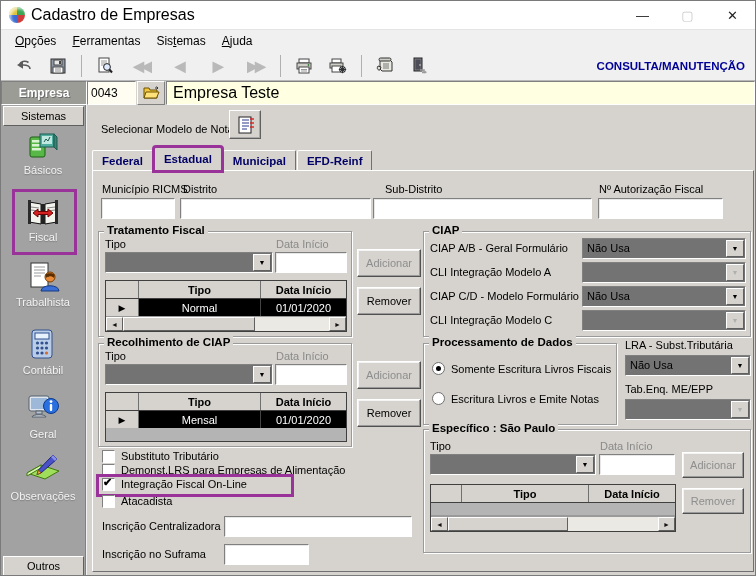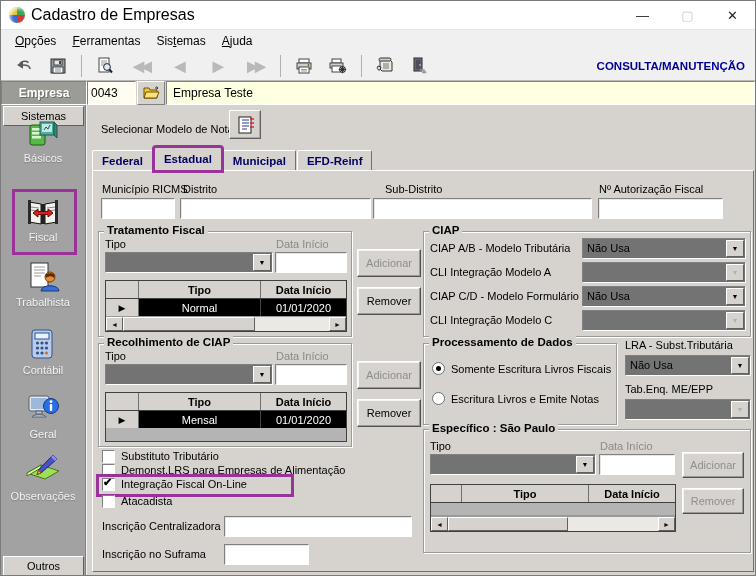--- a/index.html
+++ b/index.html
@@ -27,21 +27,21 @@
   .tsep{width:1px;height:22px;background:#b0b0b0;margin:0 6px;}
   .navarrows{color:#b9b9b9;font-size:14px;letter-spacing:-3px;font-weight:bold;width:34px;text-align:center;}
   .mode-label{margin-left:auto;margin-right:10px;font-weight:bold;font-size:11.5px;}
 
   
   .emp-row{position:absolute;left:0;top:80px;right:0;height:24px;background:#d6d3ce;display:flex;align-items:stretch;}
   .emp-label{width:84px;background:#9c9c96;color:#fff;font-weight:bold;font-size:12px;display:flex;align-items:center;justify-content:center;
      border:1px solid;border-color:#808080 #fff #fff #808080;text-shadow:1px 1px 0 #6a6a6a;}
   .emp-code{width:44px;background:#fffdf2;border:1px solid;border-color:#808080 #fff #fff #808080;display:flex;align-items:center;padding-left:3px;font-size:12px;}
   .folder-btn{width:26px;background:#d6d3ce;border:1px solid;border-color:#fff #808080 #808080 #fff;display:flex;align-items:center;justify-content:center;margin:0 1px;}
-  .emp-name{flex:1;background:#ffffe1;border:1px solid;border-color:#808080 #fff #fff #808080;display:flex;align-items:center;padding-left:6px;font-size:12px;}
+  .emp-name{flex:1;background:#ffffe1;border:1px solid;border-color:#808080 #fff #fff #808080;display:flex;align-items:center;padding-left:6px;font-size:16px;}
 
   
   .body{position:absolute;left:0;top:104px;right:0;bottom:0;}
   .sidebar{position:absolute;left:0;top:0;width:84px;bottom:0;background:#a2a2a2;border-right:1px solid #808080;}
   .side-btn{position:absolute;left:2px;width:79px;height:18px;background:#d6d3ce;border:1px solid;border-color:#fff #606060 #606060 #fff;
      display:flex;align-items:center;justify-content:center;font-size:11px;}
   .side-item{position:absolute;left:0;width:84px;text-align:center;color:#f2f2f2;font-size:11px;}
   .side-item .lab{display:block;margin-top:1px;text-shadow:0 1px 1px #7d7d7d;}
   .annot{border:3px solid #993399;}
 
@@ -213,21 +213,21 @@
       </span>
     </div>
     <div class="emp-name" style="background:#ffffe1;">Empresa Teste</div>
   </div>
 
   <div class="body">
 
     <div class="sidebar">
       <div class="side-btn" style="top:1px;">Sistemas</div>
 
-      <div class="side-item" style="top:14px;">
+      <div class="side-item" style="top:26px;">
         <svg width="34" height="30" viewBox="0 0 34 30">
             <rect x="4" y="6" width="15" height="20" rx="2" fill="#57b847" stroke="#1e5e14"></rect>
             <rect x="6" y="9" width="9" height="2.5" fill="#d9f2d2"></rect>
             <rect x="6" y="13" width="9" height="2.5" fill="#d9f2d2"></rect>
             <rect x="6" y="17" width="9" height="2.5" fill="#d9f2d2"></rect>
             <rect x="14" y="3" width="14" height="13" fill="#4fae9d" stroke="#1d5a50"></rect>
             <rect x="16" y="5" width="10" height="8" fill="#bfe8e1"></rect>
             <path d="M18 11 L20 8 L22 10 L24 6" stroke="#1d5a50" fill="none"></path>
             <path d="M28 3 L31 6 L31 19 L28 16 Z" fill="#3a8377" stroke="#1d5a50"></path>
           </svg>
@@ -432,21 +432,21 @@
           <span class="cb-lab">Atacadista</span>
         </div>
 
         <span class="flabel" style="left:9px;top:349px;">Inscrição Centralizadora</span>
         <div class="tfield" style="left:131px;top:345px;width:186px;"></div>
         <span class="flabel" style="left:9px;top:377px;">Inscrição no Suframa</span>
         <div class="tfield" style="left:131px;top:373px;width:83px;"></div>
 
         <div class="groupbox" style="left:330px;top:60px;width:326px;height:104px;">
           <span class="gb-legend">CIAP</span>
-          <span class="flabel" style="left:6px;top:10px;">CIAP  A/B - Modelo Tributária</span>
+          <span class="flabel" style="left:6px;top:10px;">CIAP  A/B - Geral Formulário</span>
           <div class="combo" style="left:158px;top:6px;width:162px;">
               <span class="cval">Não Usa</span>
               <span class="cbtn">▼</span>
             </div>
           <span class="flabel" style="left:6px;top:34px;">CLI Integração Modelo A</span>
           <div class="combo dis" style="left:158px;top:30px;width:162px;">
               <span class="cval"></span>
               <span class="cbtn">▼</span>
             </div>
           <span class="flabel" style="left:6px;top:58px;">CIAP C/D - Modelo Formulário</span>

